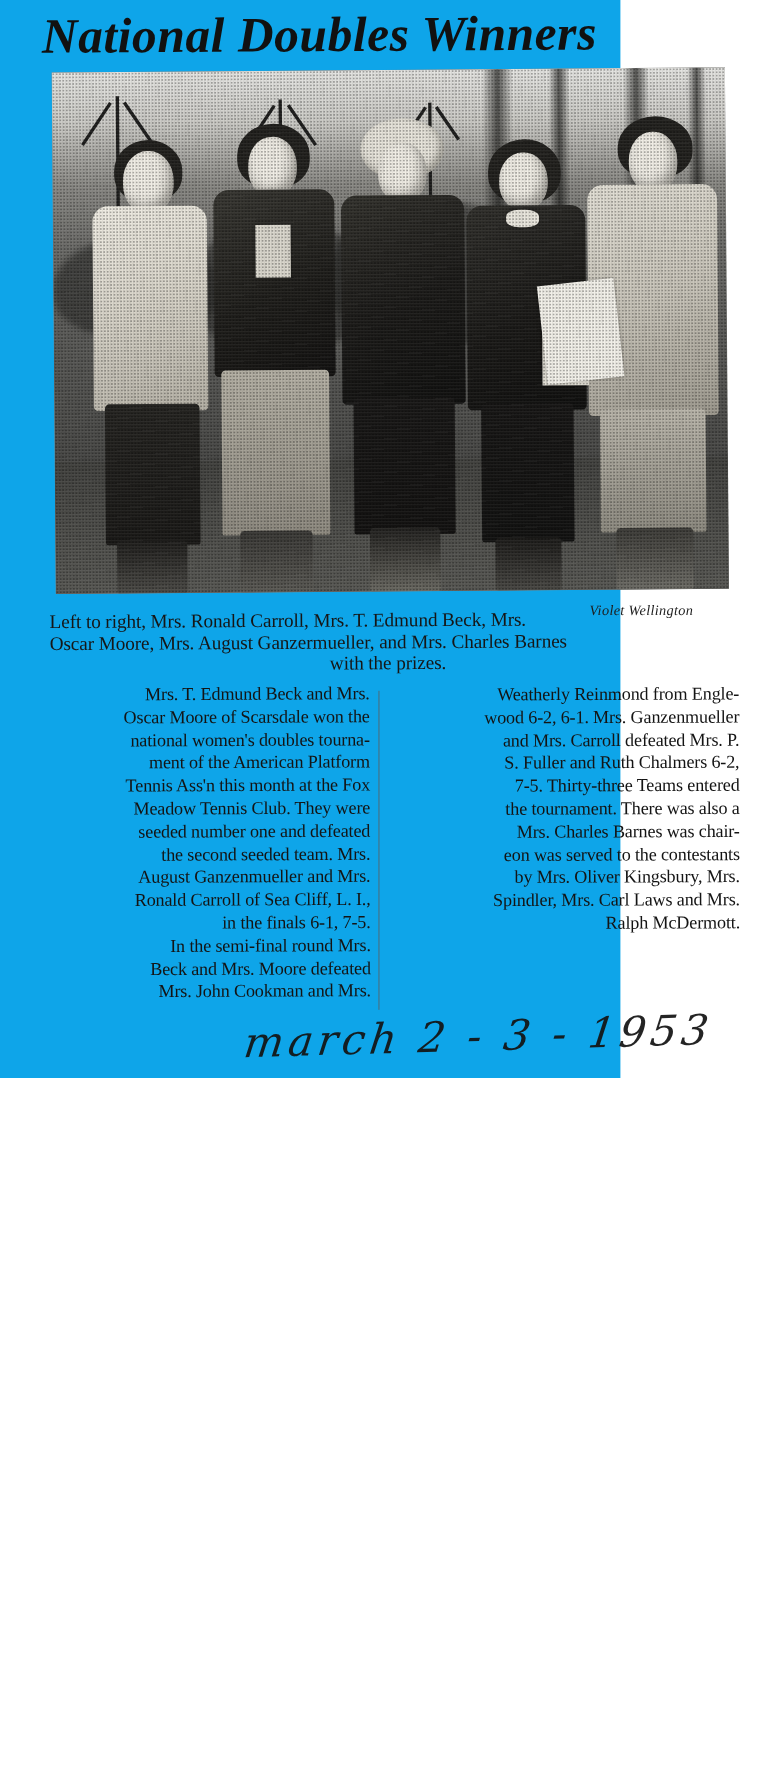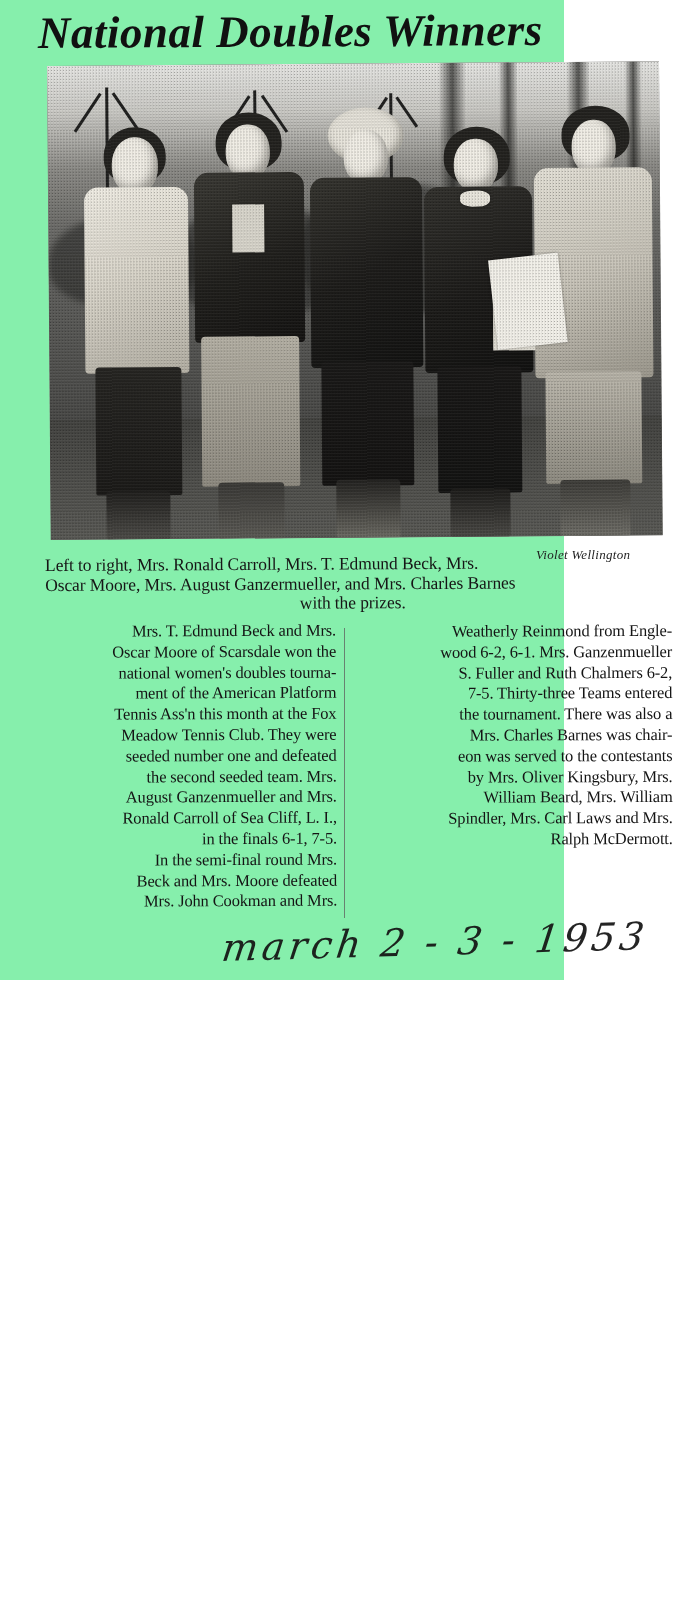--- a/index.html
+++ b/index.html
@@ -14,21 +14,21 @@
     font-family: "Liberation Serif", serif;
     color: #1a1a1a;
     overflow: hidden;
   }
 
   .clipping {
     position: absolute;
     left: 0; top: 0;
     width: 564px;
     height: 1614px;
-    background: #86efac;
+    background: #0ea5e9;
   }
 
   
   .headline {
     position: absolute;
     left: 38px;
     top: 6px;
     width: 640px;
     height: 54px;
     font-family: "Liberation Serif", serif;
@@ -376,29 +376,29 @@
         <span class="para-line indent">In the semi-final round Mrs.</span>
         <span class="para-line">Beck and Mrs. Moore defeated</span>
         <span class="para-line">Mrs. John Cookman and Mrs.</span>
       </p>
     </div>
 
     <div class="col col-right">
       <p style="margin:0">
         <span class="para-line">Weatherly Reinmond from Engle-</span>
         <span class="para-line">wood 6-2, 6-1. Mrs. Ganzenmueller</span>
+        <span class="para-line">and Mrs. Carroll defeated Mrs. P.</span>
         <span class="para-line">S. Fuller and Ruth Chalmers 6-2,</span>
         <span class="para-line">7-5. Thirty-three Teams entered</span>
         <span class="para-line">the tournament. There was also a</span>
       </p>
       <p style="margin:0">
         <span class="para-line indent">Mrs. Charles Barnes was chair-</span>
         <span class="para-line">eon was served to the contestants</span>
         <span class="para-line">by Mrs. Oliver Kingsbury, Mrs.</span>
-        <span class="para-line">William Beard, Mrs. William</span>
         <span class="para-line">Spindler, Mrs. Carl Laws and Mrs.</span>
         <span class="para-line">Ralph McDermott.</span>
       </p>
     </div>
   </div>
 
   <div class="handwriting">march 2 - 3 -  1953</div>
 
   <div class="blank-area"></div>
 </div>

